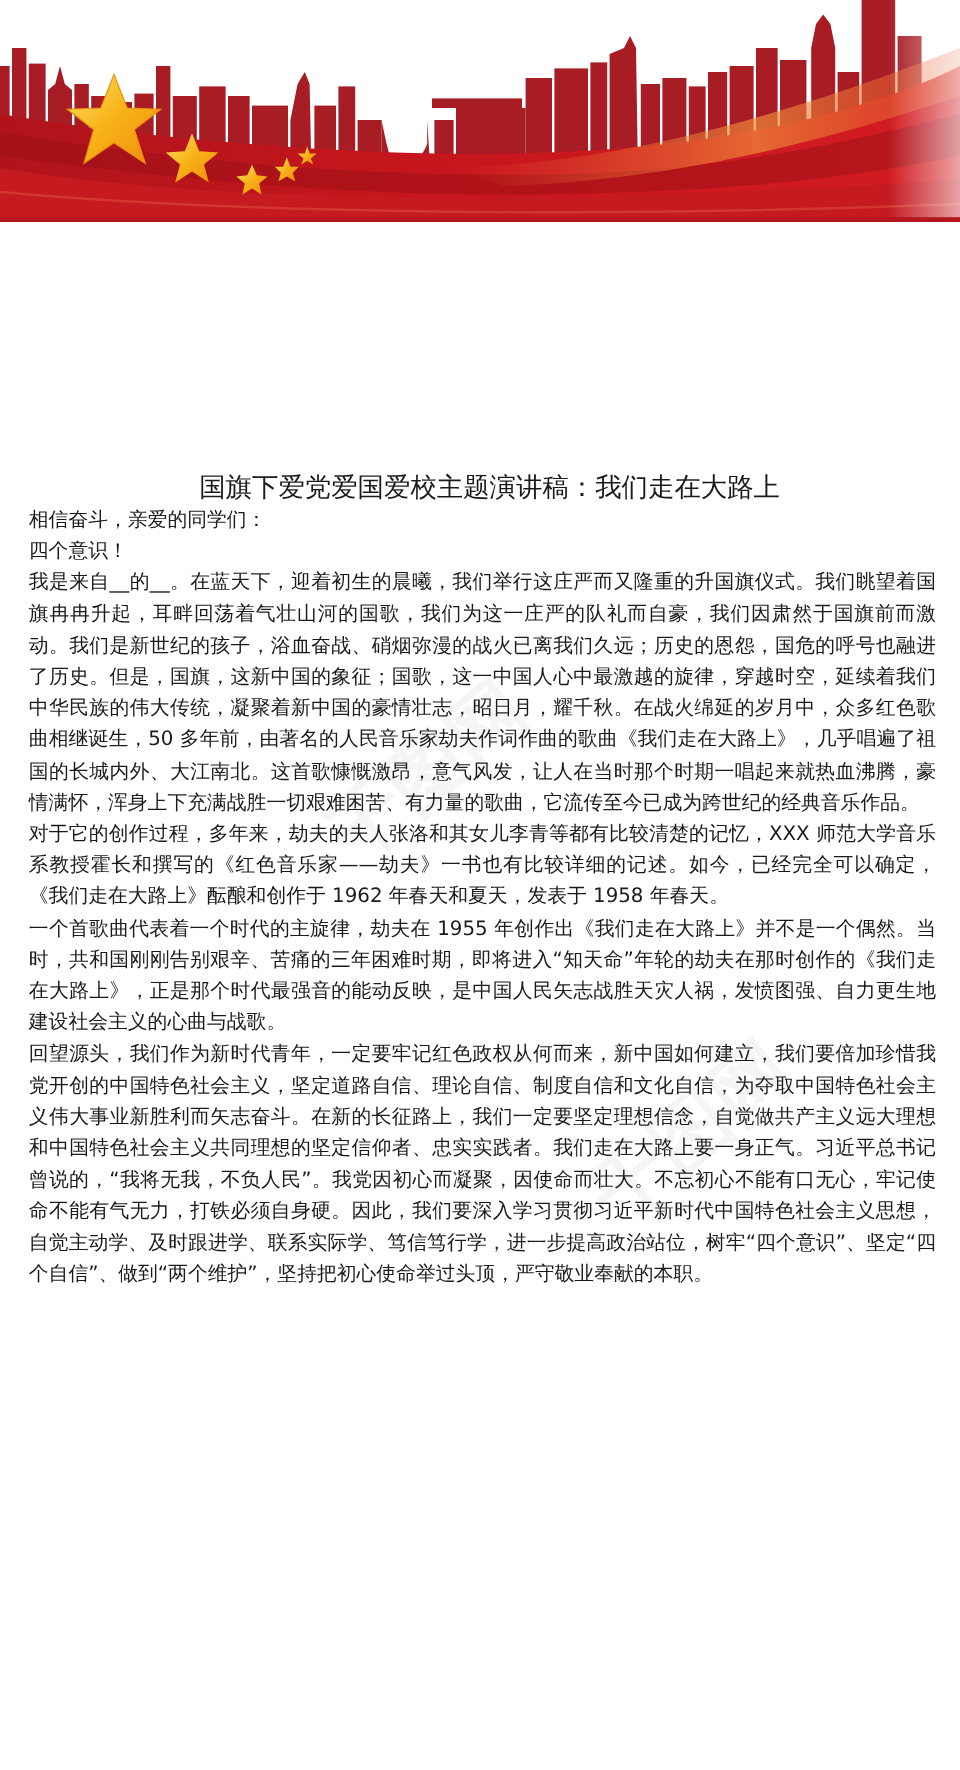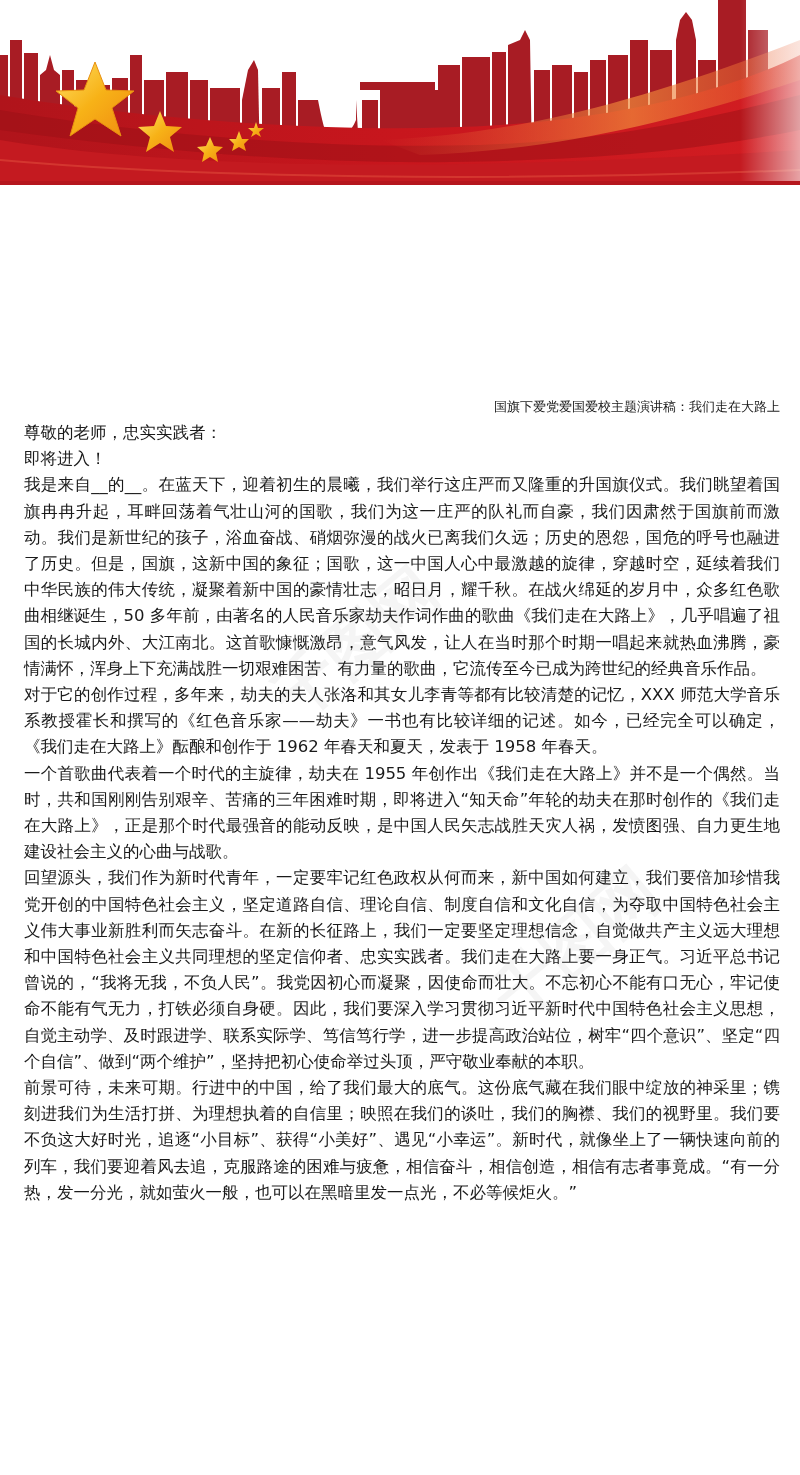--- a/index.html
+++ b/index.html
@@ -26,22 +26,22 @@
     .banner svg {
       display: block;
     }
     .doc {
       position: absolute;
       left: 24px;
       top: 393px;
       width: 756px;
     }
     .doc-title {
-      text-align: right;
-      font-size: 13px;
+      text-align: center;
+      font-size: 22px;
       line-height: 27px;
       height: 27px;
       white-space: nowrap;
       padding-left: 12px;
     }
     .para {
       font-size: 16.5px;
       line-height: 26.2px;
       text-align: justify;
       text-justify: inter-character;
@@ -140,20 +140,19 @@
       <polygon fill="url(#starGrad)" points="256,122 258,128 264,128 259,132 261,137 256,134 251,137 253,132 248,128 254,128"></polygon>
     </g>
   </svg>
 </div>
 
 <div class="watermark" style="left:260px; top:600px;">千图网</div>
 <div class="watermark" style="left:480px; top:900px;">千图网</div>
 
 <div class="doc">
   <div class="doc-title">国旗下爱党爱国爱校主题演讲稿：我们走在大路上</div>
-  <p class="para">尊敬的老师，忠实实践者：</p>
-  <p class="para">即将进入！</p>
+  <p class="para">相信奋斗，亲爱的同学们：</p>
+  <p class="para">四个意识！</p>
   <p class="para">我是来自__的__。在蓝天下，迎着初生的晨曦，我们举行这庄严而又隆重的升国旗仪式。我们眺望着国旗冉冉升起，耳畔回荡着气壮山河的国歌，我们为这一庄严的队礼而自豪，我们因肃然于国旗前而激动。我们是新世纪的孩子，浴血奋战、硝烟弥漫的战火已离我们久远；历史的恩怨，国危的呼号也融进了历史。但是，国旗，这新中国的象征；国歌，这一中国人心中最激越的旋律，穿越时空，延续着我们中华民族的伟大传统，凝聚着新中国的豪情壮志，昭日月，耀千秋。在战火绵延的岁月中，众多红色歌曲相继诞生，50 多年前，由著名的人民音乐家劫夫作词作曲的歌曲《我们走在大路上》，几乎唱遍了祖国的长城内外、大江南北。这首歌慷慨激昂，意气风发，让人在当时那个时期一唱起来就热血沸腾，豪情满怀，浑身上下充满战胜一切艰难困苦、有力量的歌曲，它流传至今已成为跨世纪的经典音乐作品。</p>
   <p class="para">对于它的创作过程，多年来，劫夫的夫人张洛和其女儿李青等都有比较清楚的记忆，XXX 师范大学音乐系教授霍长和撰写的《红色音乐家——劫夫》一书也有比较详细的记述。如今，已经完全可以确定，《我们走在大路上》酝酿和创作于 1962 年春天和夏天，发表于 1958 年春天。</p>
   <p class="para">一个首歌曲代表着一个时代的主旋律，劫夫在 1955 年创作出《我们走在大路上》并不是一个偶然。当时，共和国刚刚告别艰辛、苦痛的三年困难时期，即将进入“知天命”年轮的劫夫在那时创作的《我们走在大路上》，正是那个时代最强音的能动反映，是中国人民矢志战胜天灾人祸，发愤图强、自力更生地建设社会主义的心曲与战歌。</p>
   <p class="para">回望源头，我们作为新时代青年，一定要牢记红色政权从何而来，新中国如何建立，我们要倍加珍惜我党开创的中国特色社会主义，坚定道路自信、理论自信、制度自信和文化自信，为夺取中国特色社会主义伟大事业新胜利而矢志奋斗。在新的长征路上，我们一定要坚定理想信念，自觉做共产主义远大理想和中国特色社会主义共同理想的坚定信仰者、忠实实践者。我们走在大路上要一身正气。习近平总书记曾说的，“我将无我，不负人民”。我党因初心而凝聚，因使命而壮大。不忘初心不能有口无心，牢记使命不能有气无力，打铁必须自身硬。因此，我们要深入学习贯彻习近平新时代中国特色社会主义思想，自觉主动学、及时跟进学、联系实际学、笃信笃行学，进一步提高政治站位，树牢“四个意识”、坚定“四个自信”、做到“两个维护”，坚持把初心使命举过头顶，严守敬业奉献的本职。</p>
-  <p class="para">前景可待，未来可期。行进中的中国，给了我们最大的底气。这份底气藏在我们眼中绽放的神采里；镌刻进我们为生活打拼、为理想执着的自信里；映照在我们的谈吐，我们的胸襟、我们的视野里。我们要不负这大好时光，追逐“小目标”、获得“小美好”、遇见“小幸运”。新时代，就像坐上了一辆快速向前的列车，我们要迎着风去追，克服路途的困难与疲惫，相信奋斗，相信创造，相信有志者事竟成。“有一分热，发一分光，就如萤火一般，也可以在黑暗里发一点光，不必等候炬火。”</p>
 </div>
 
 </body></html>

